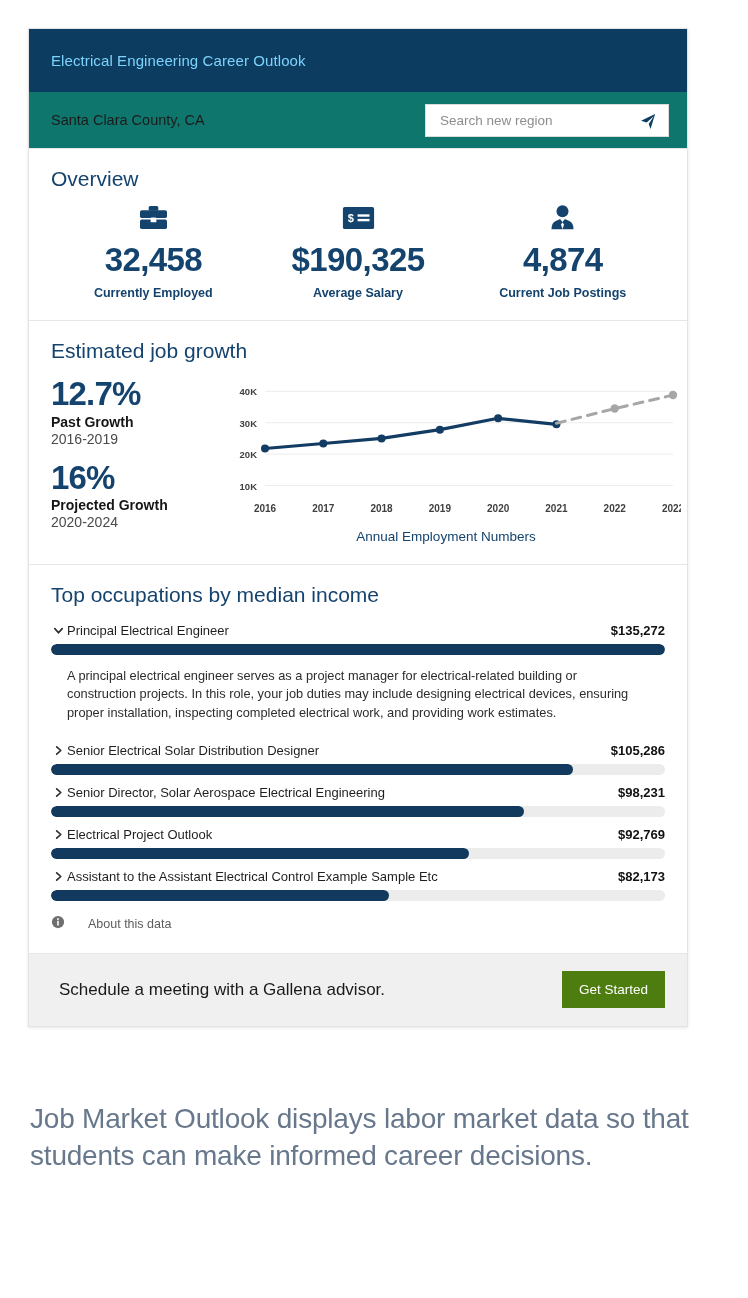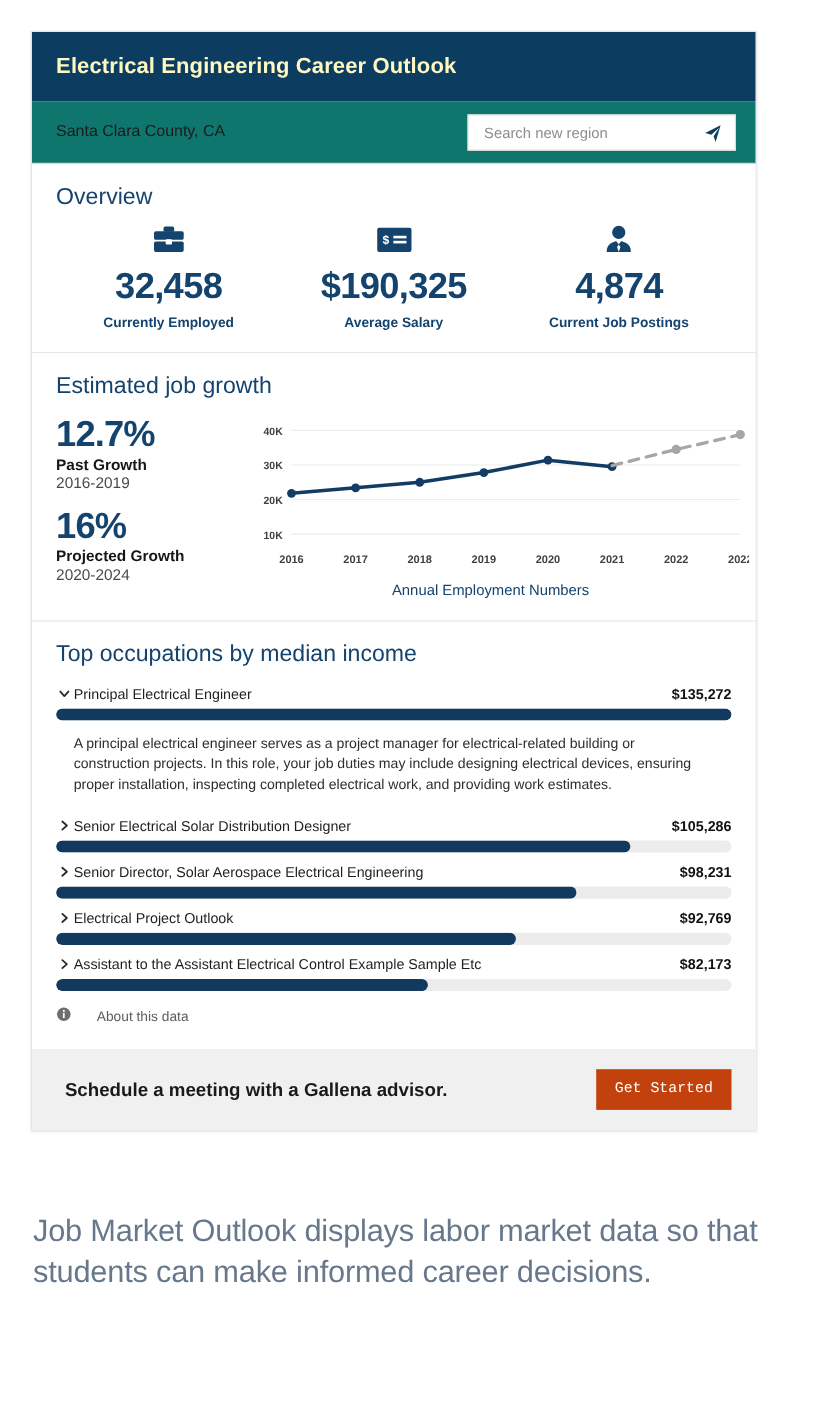--- a/index.html
+++ b/index.html
@@ -22,23 +22,23 @@
   }
 
   
   .titlebar {
     background: #0d3c61;
     height: 63px;
     display: flex; align-items: center;
     padding: 0 22px;
   }
   .titlebar h1 {
-    color: #fef9c3;
-    font-size: 20px;
-    font-weight: 700;
+    color: #7dd3fc;
+    font-size: 15px;
+    font-weight: 400;
     letter-spacing: .1px;
   }
 
   
   .regionbar {
     height: 57px;
     display: flex; align-items: center;
     padding: 0 18px 0 22px;
     border-bottom: 1px solid #e6e6e6;
     background: #0f766e;
@@ -138,26 +138,26 @@
   }
   .about-label { font-size: 12.5px; color: #5d5d5d; }
 
   
   .cta {
     background: #f0f0f0;
     height: 72px;
     display: flex; align-items: center;
     padding: 0 22px 0 30px;
   }
-  .cta-text { font-size: 17px; font-weight: 700; color: #1a1a1a; }
+  .cta-text { font-size: 17px; font-weight: 400; color: #1a1a1a; }
   .cta-btn {
     margin-left: auto;
-    background: #c2410c; color: #fff;
+    background: #4d7c0f; color: #fff;
     border: 0; cursor: pointer;
-    font-family: Liberation Mono, monospace;
+    font-family: Liberation Sans, sans-serif;
     font-size: 13.5px; font-weight: 500;
     padding: 11px 17px;
     text-align: center;
   }
 
   
   .caption {
     position: absolute; left: 30px; top: 1100px;
     width: 690px;
     color: #68788c;

